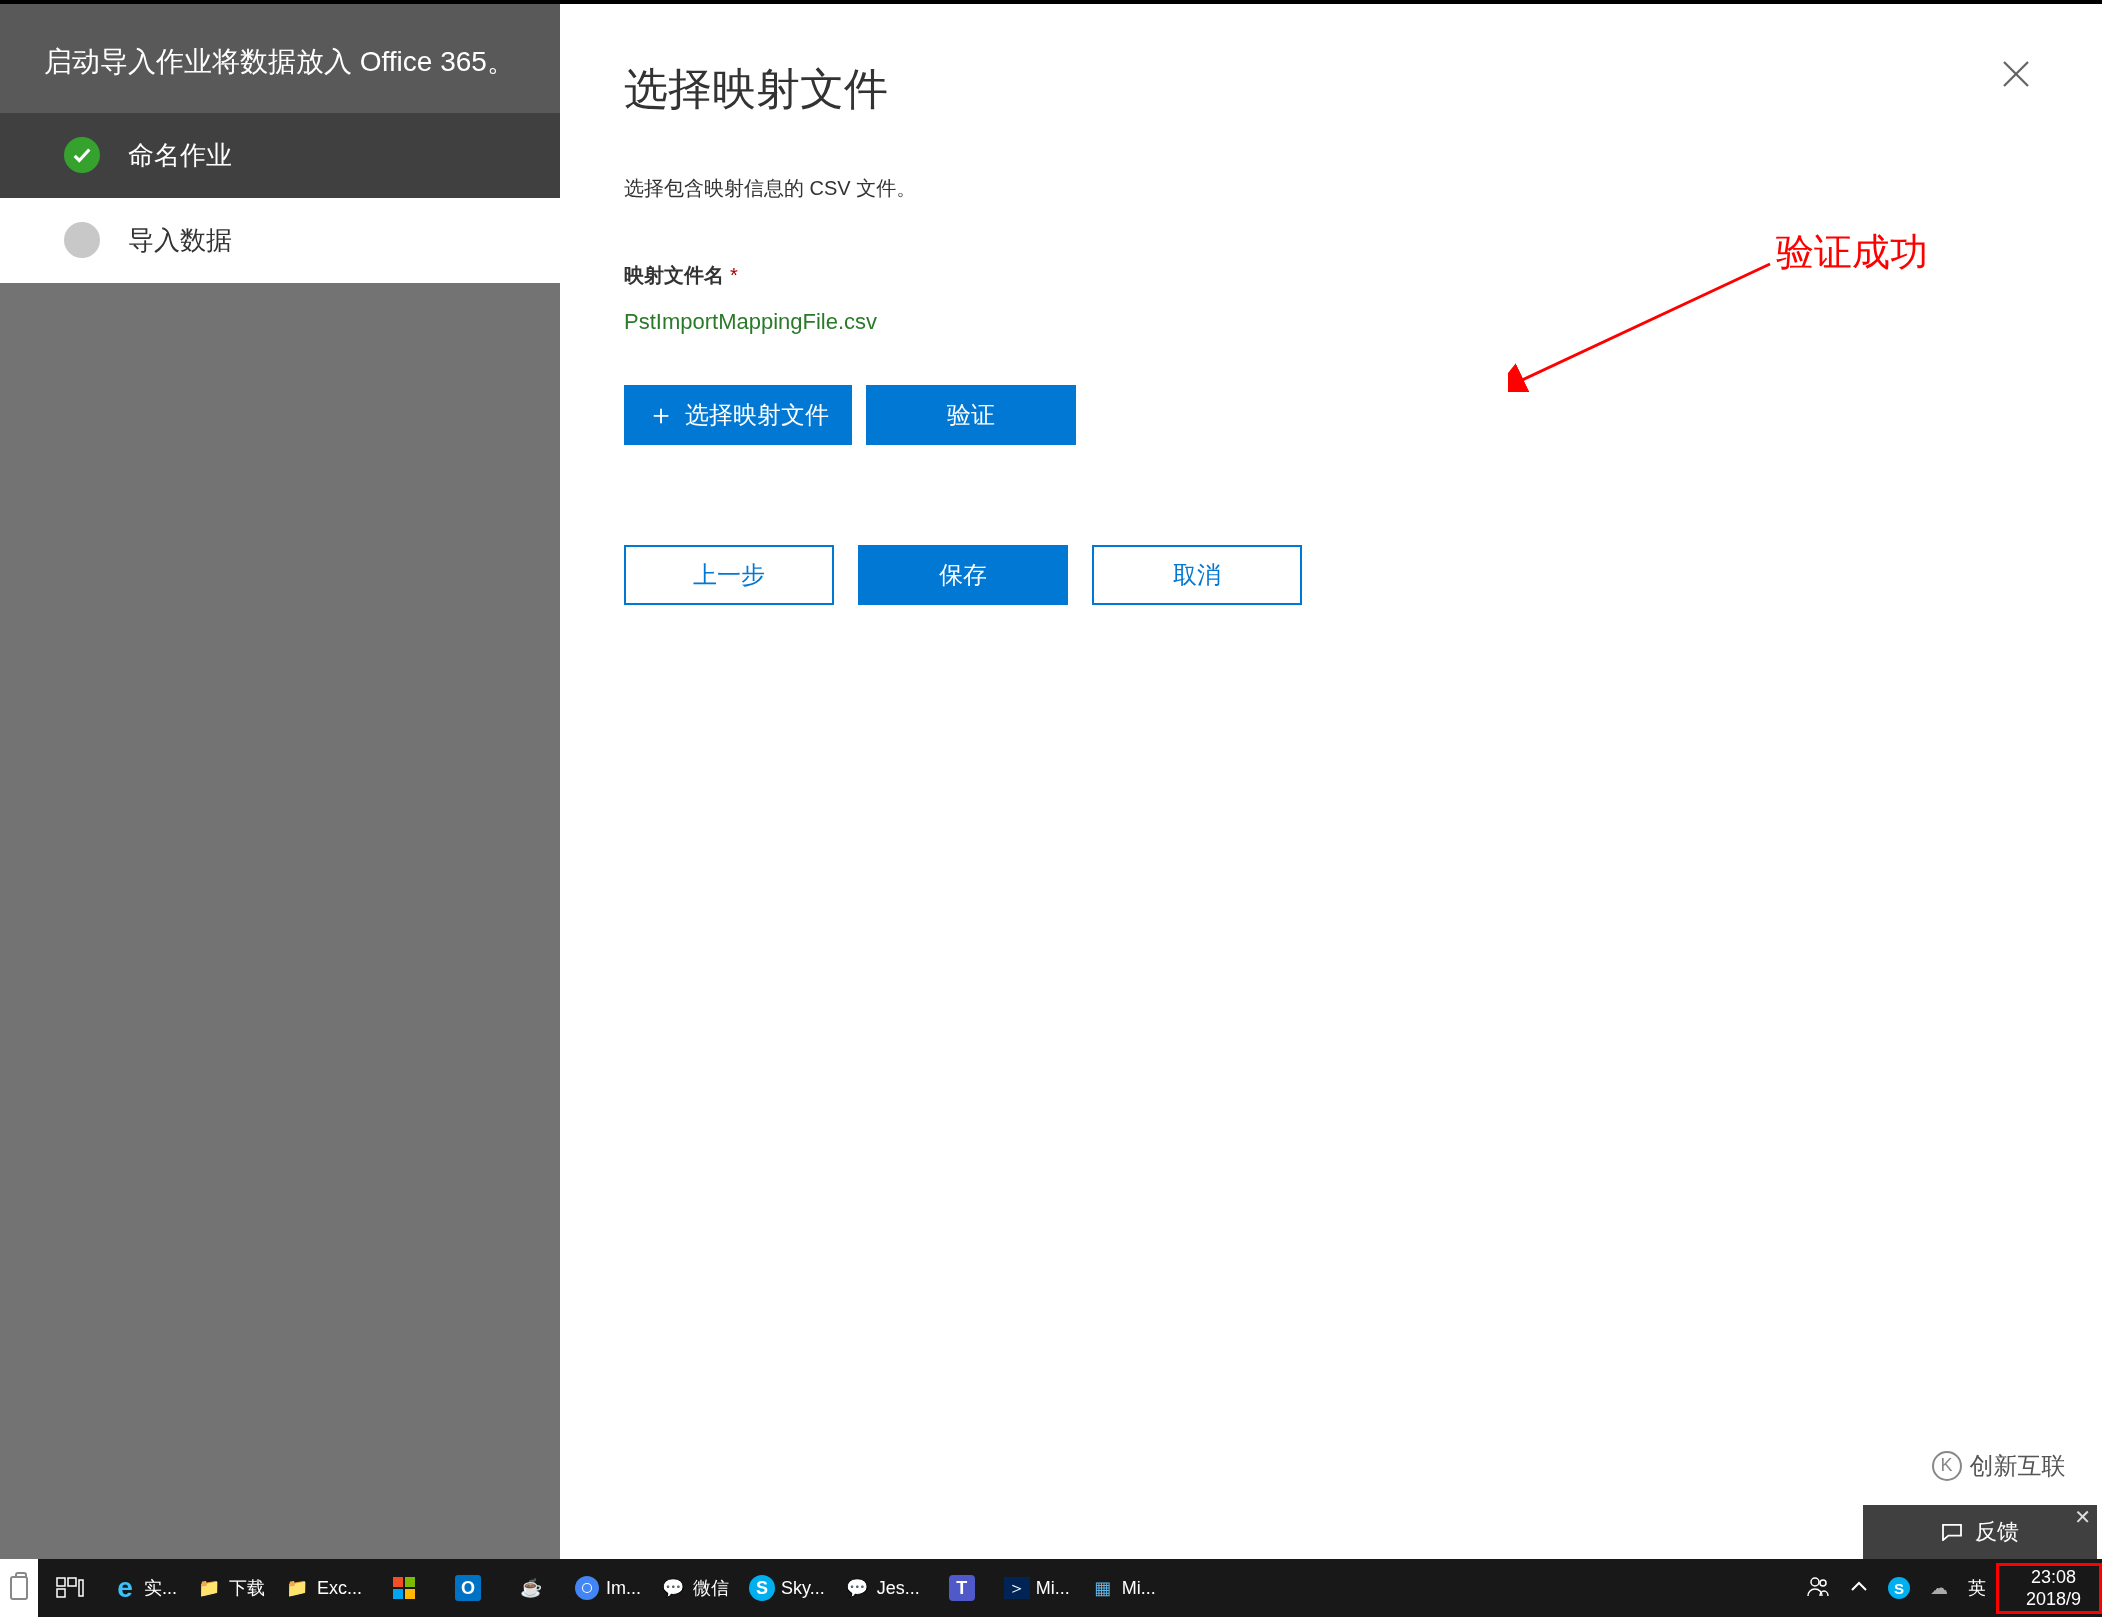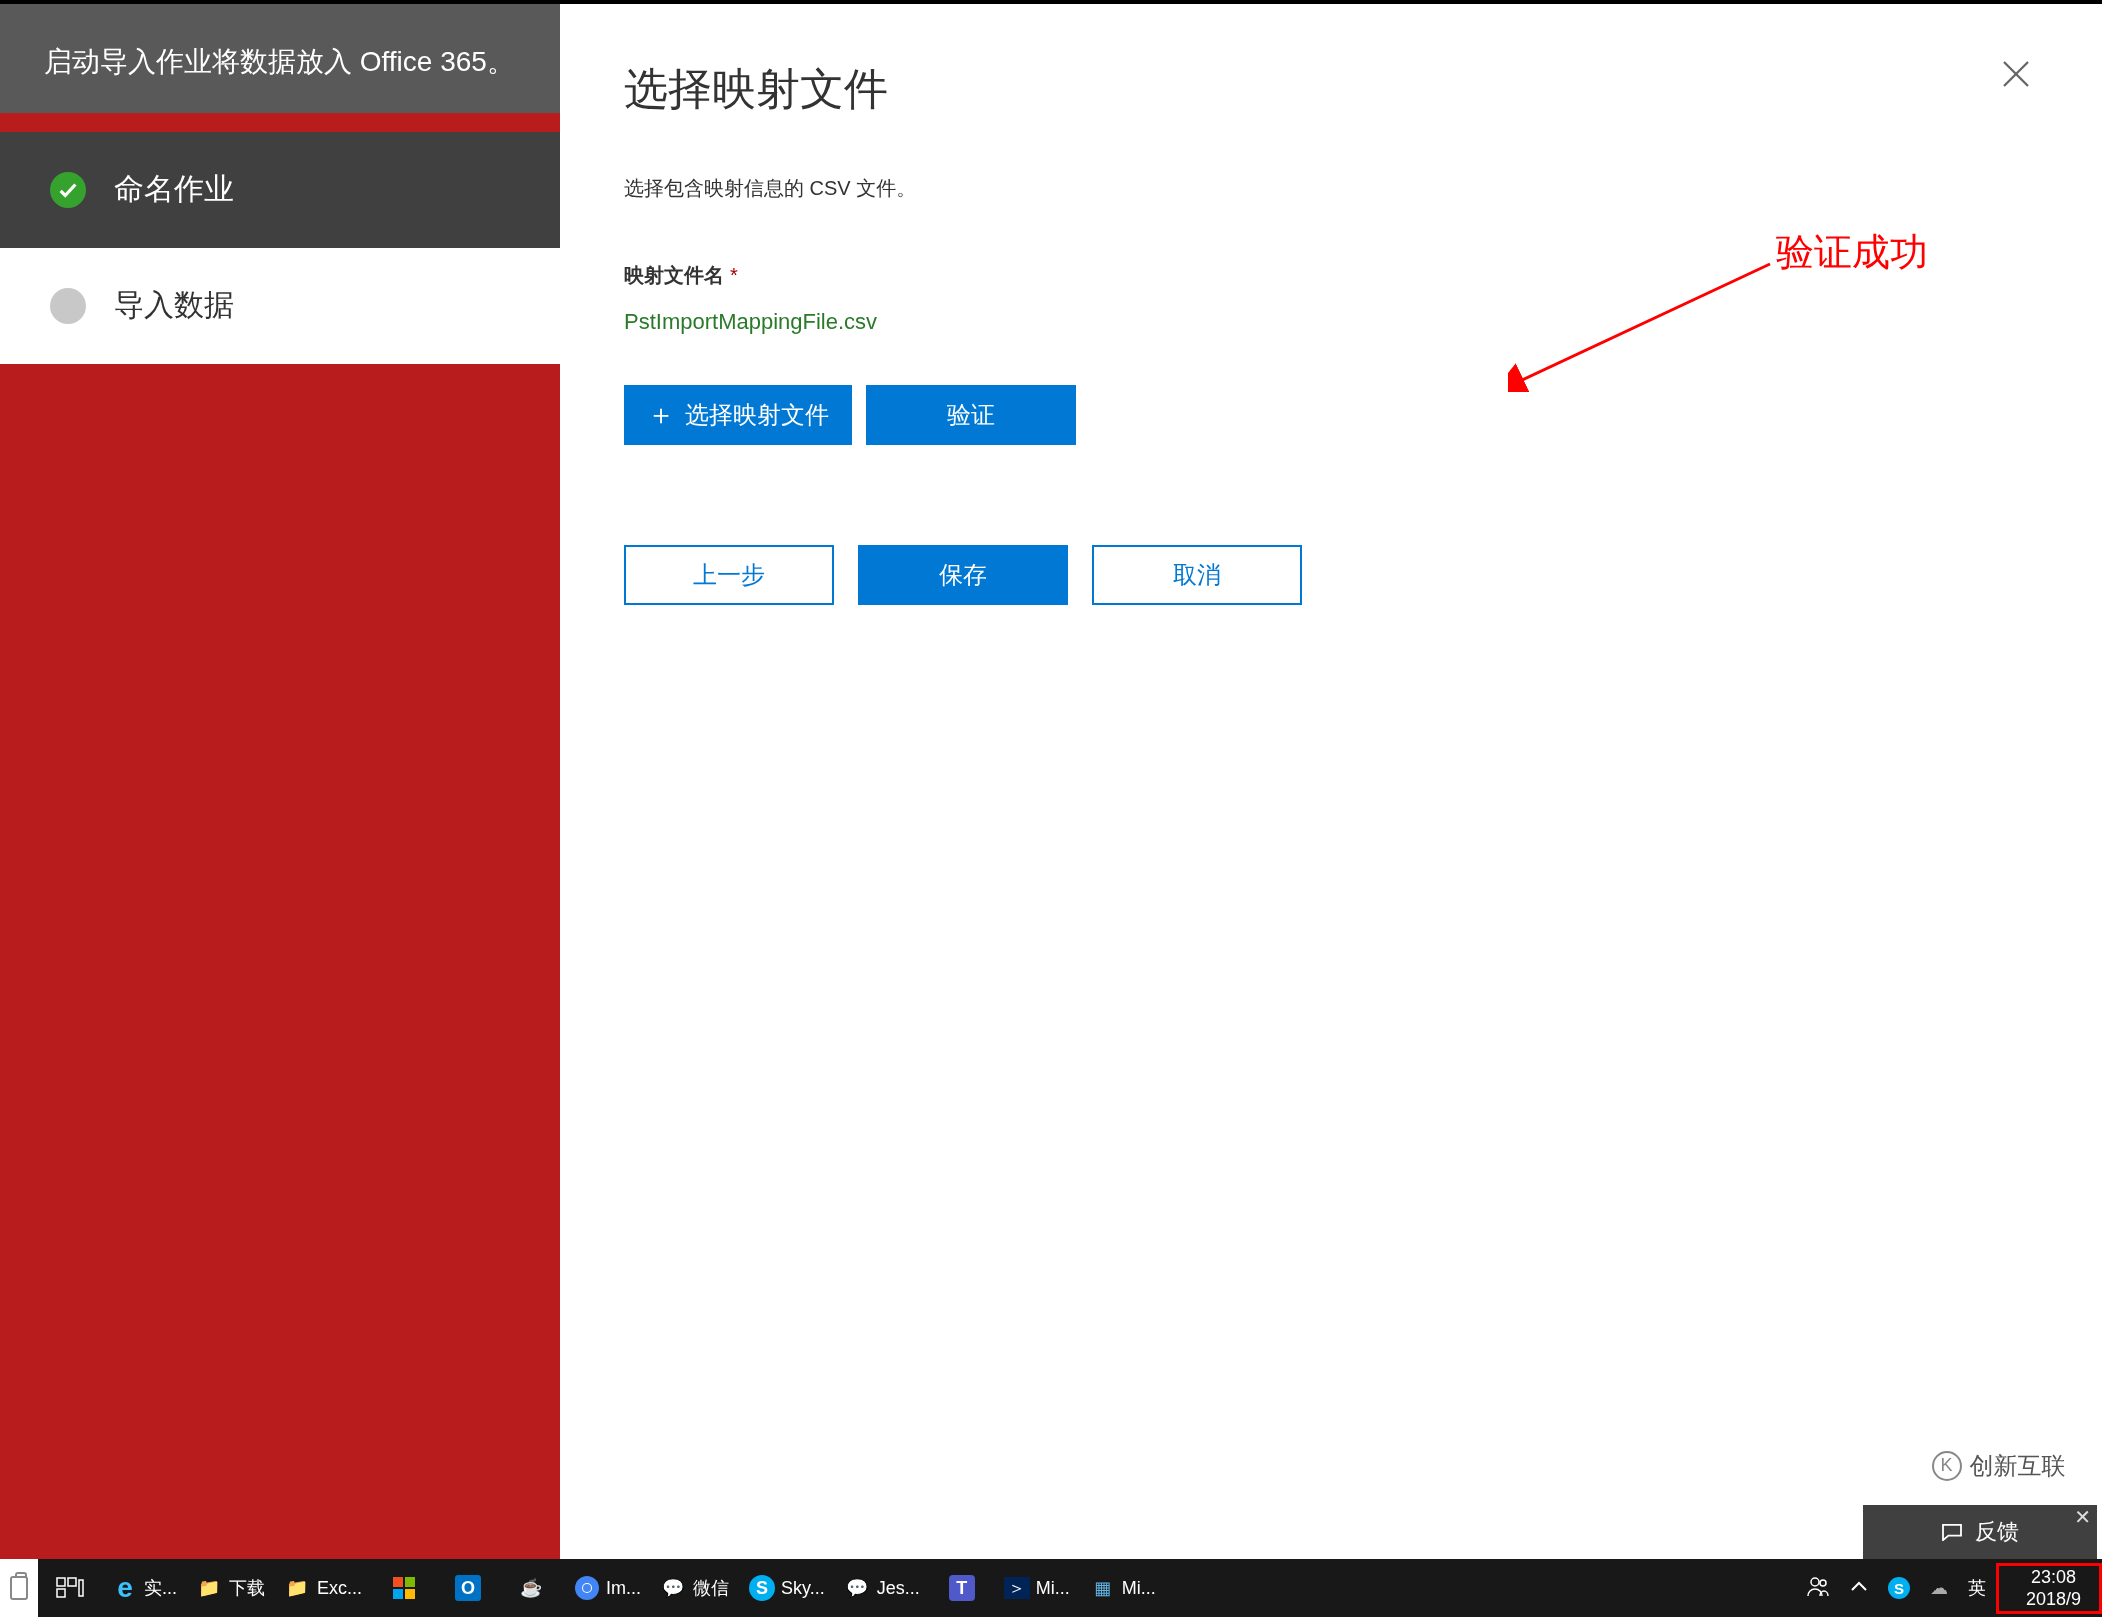--- a/index.html
+++ b/index.html
@@ -1,24 +1,24 @@
 <!DOCTYPE html>
 <html><head>
 <meta charset="utf-8">
 <style>
 * { margin:0; padding:0; box-sizing:border-box; font-family:"Segoe UI","Microsoft YaHei",sans-serif; }
 html,body { width:2102px; height:1617px; overflow:hidden; background:#fff; }
 
 .app { width:2102px; height:1559px; display:flex; position:relative; border-top:4px solid #000; }
 
 
-.sidebar { width:560px; height:100%; background:#b91c1c; color:#fff; display:flex; flex-direction:column;gap:19px; }
+.sidebar { width:560px; height:100%; background:#737373; color:#fff; display:flex; flex-direction:column; }
 .sidebar-header { padding:38px 44px 30px; background:#595959; font-size:28px; line-height:1.45; }
 .sidebar-steps { background:#404040; }
-.step { height:116px; display:flex; align-items:center; padding-left:50px; font-size:30px; color:#fff; gap:28px; cursor:pointer; }
+.step { height:85px; display:flex; align-items:center; padding-left:64px; font-size:26px; color:#fff; gap:28px; cursor:pointer; }
 .step.white { background:#fff; color:#333; }
 .step-icon { width:36px; height:36px; border-radius:50%; display:flex; align-items:center; justify-content:center; flex-shrink:0; }
 .step-icon.done { background:#36a22e; }
 .step-icon.done svg { width:22px; height:22px; }
 .step-icon.pending { background:#c8c8c8; }
 
 
 .main { flex:1; padding:56px 64px; position:relative; color:#333; background:#fff; }
 .close-btn { position:absolute; top:52px; right:60px; width:44px; height:44px; cursor:pointer; color:#666; }
 .close-btn svg { width:36px; height:36px; }

